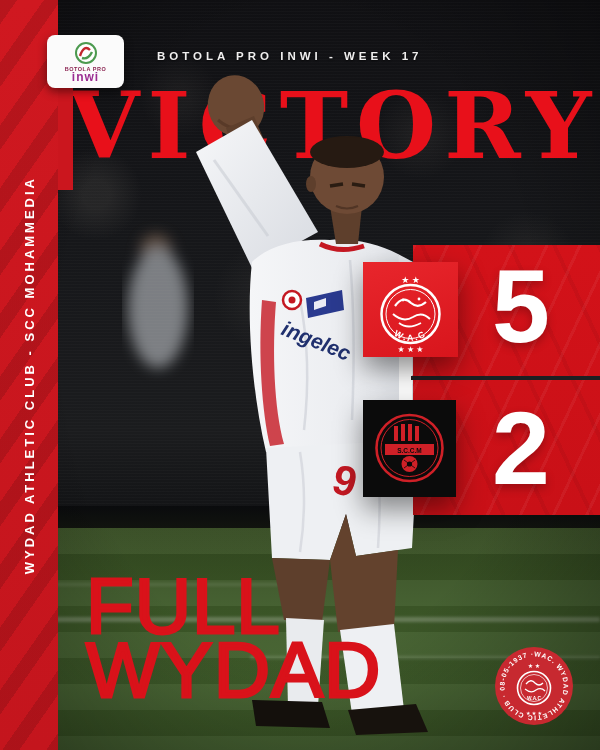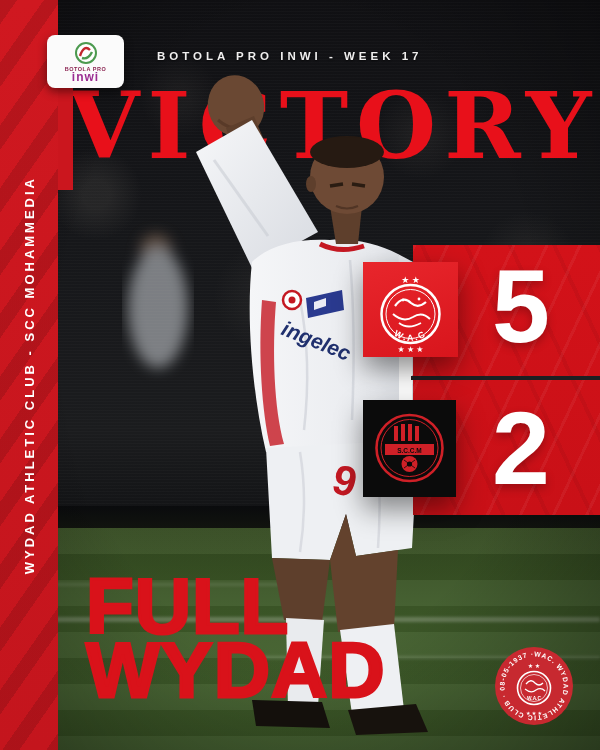--- a/index.html
+++ b/index.html
@@ -33,21 +33,21 @@
 
   
   .victory {
     position:absolute; left:68px; top:80px; width:540px;
     font-family:"DejaVu Serif", serif; font-weight:bold;
     font-size:92px; line-height:1; letter-spacing:8px; color:#e8101a;
     white-space:nowrap; z-index:2;
   }
   .fulltime {
     position:absolute; left:86px; top:574px; z-index:4;
-    font-weight:bold; font-size:78px; line-height:64px; letter-spacing:1px;
+    font-weight:normal; font-size:78px; line-height:64px; letter-spacing:1px;
     color:#d9121a; -webkit-text-stroke:3px #d9121a;
   }
   
   .competition {
     position:absolute; left:145px; top:50px; z-index:9;
     color:#efeeee; font-size:11.5px; font-weight:bold; letter-spacing:4px; white-space:nowrap;
     text-shadow:0 1px 2px rgba(0,0,0,.6);
     margin-left:12px;
   }
   .botola-badge {

